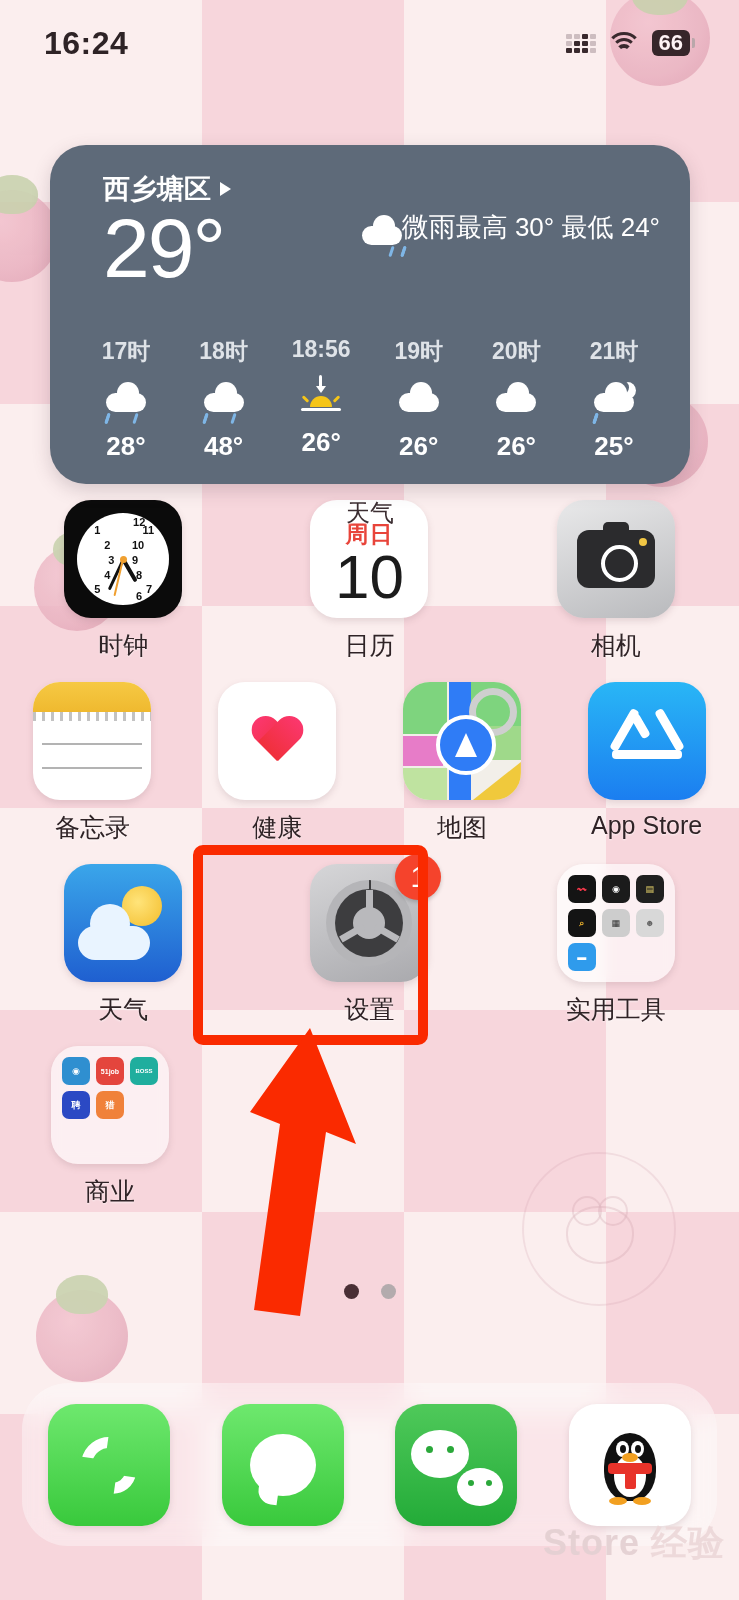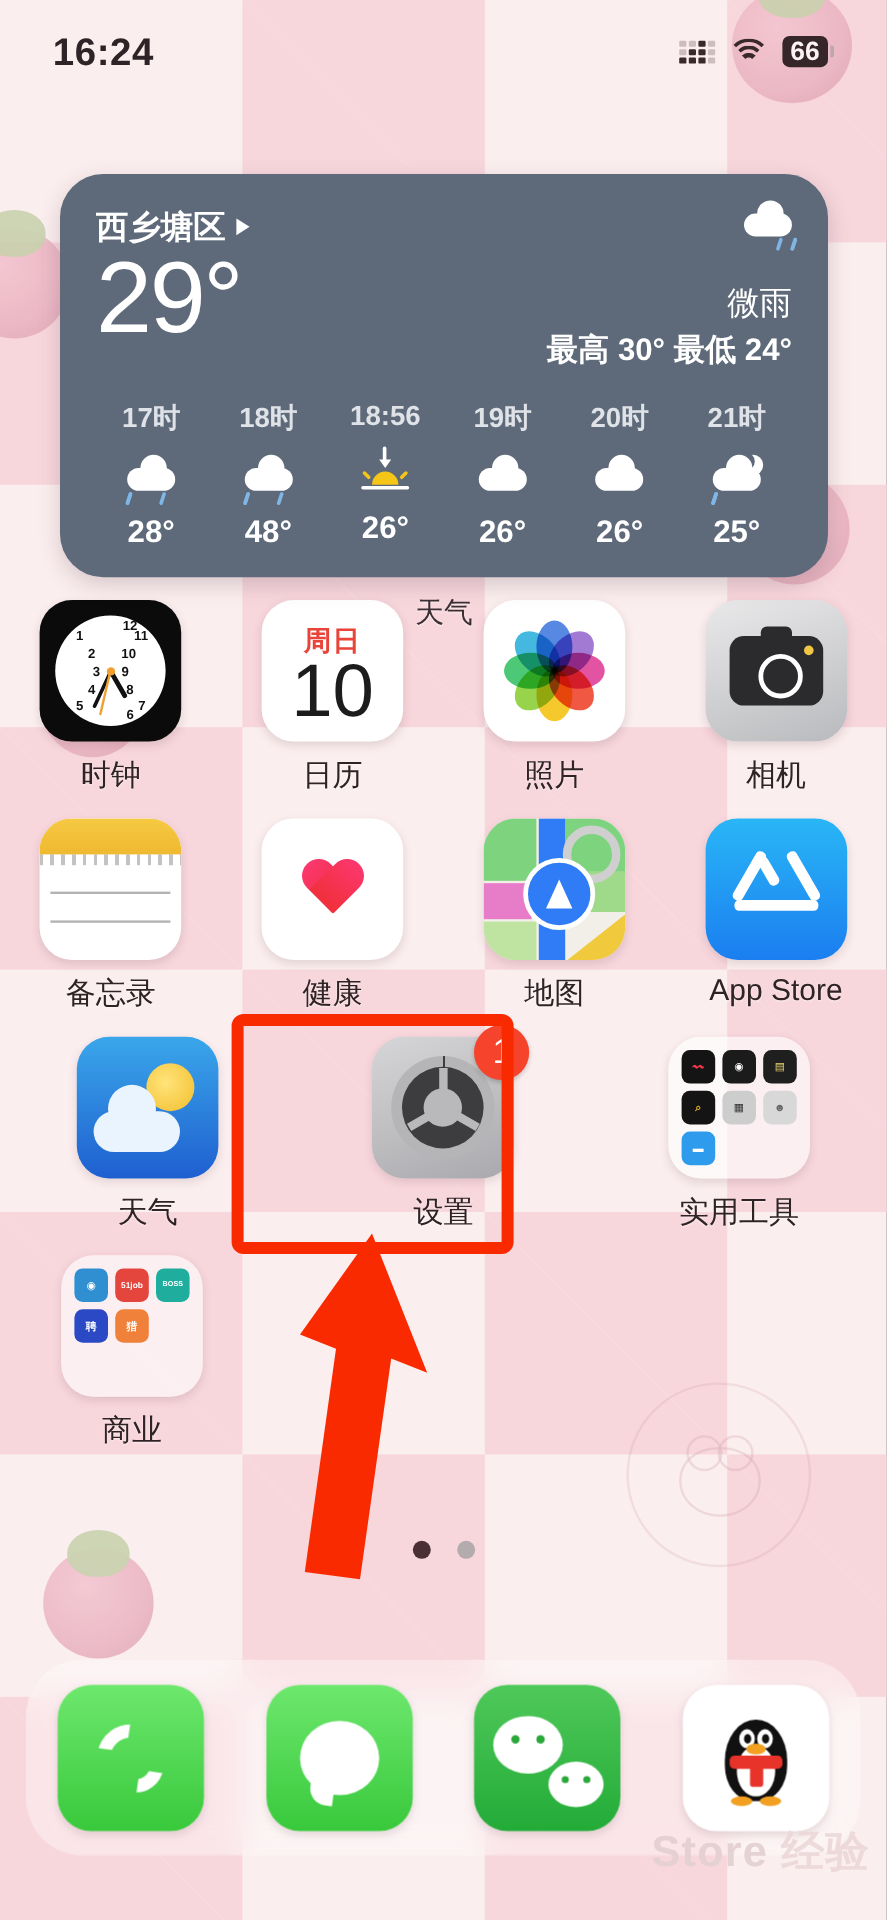--- a/index.html
+++ b/index.html
@@ -50,32 +50,32 @@
      border-color:#39292d transparent transparent transparent;}
   .batt{display:flex;align-items:center;gap:2px;}
   .batt-body{background:#36262a;border-radius:6px;padding:2px 7px;}
   .batt-num{font-size:22px;font-weight:700;color:#fdf3f5;line-height:1;}
   .batt-cap{width:3px;height:10px;background:#b9a7aa;border-radius:0 2px 2px 0;}
 
   
   .widget-wrap{position:absolute;left:50px;top:145px;width:640px;z-index:5;}
   .widget{background:#5e6a79;border-radius:36px;padding:26px 30px 22px;box-sizing:border-box;
      color:#fff;box-shadow:0 6px 18px rgba(90,70,80,.22);}
-  .w-top{display:flex;justify-content:space-between;align-items:flex-start;}
+  .w-top{display:flex;justify-content:space-between;align-items:flex-start;margin-left:23px;}
   .w-loc{font-size:27px;font-weight:600;display:flex;align-items:center;gap:9px;}
   .loc-arrow{display:inline-block;width:0;height:0;border-left:11px solid #fff;
      border-top:7px solid transparent;border-bottom:7px solid transparent;
      transform:rotate(-42px) rotate(-42deg);}
   .w-temp{font-size:84px;font-weight:200;line-height:.95;margin-top:2px;letter-spacing:-2px;}
-  .w-right{text-align:right;display:flex;flex-direction:column;align-items:flex-end;}
+  .w-right{text-align:right;display:flex;flex-direction:row;align-items:flex-end;}
   .w-cond{font-size:27px;font-weight:500;margin-top:38px;}
-  .w-hilo{font-size:26px;font-weight:700;margin-top:3px;}
+  .w-hilo{font-size:26px;font-weight:400;margin-top:3px;}
   .w-hours{display:flex;justify-content:space-between;margin-top:24px;}
   .hr{display:flex;flex-direction:column;align-items:center;gap:9px;width:92px;}
-  .hr-label{font-size:23px;font-weight:600;color:#dfe3e8;}
+  .hr-label{font-size:23px;font-weight:600;color:#dfe3e8;margin-top:23px;}
   .hr-temp{font-size:26px;font-weight:700;color:#fff;}
   .hr-icon{height:46px;display:flex;align-items:center;justify-content:center;}
   .widget-label{text-align:center;font-size:24px;color:#3c2e32;margin-top:13px;
      text-shadow:0 1px 2px rgba(255,255,255,.7);}
 
   
   .ic-cloud{position:relative;width:40px;height:26px;}
   .ic-cloud .c1{position:absolute;bottom:0;left:0;width:40px;height:19px;background:#fff;border-radius:11px;}
   .ic-cloud .c2{position:absolute;bottom:8px;left:11px;width:22px;height:22px;background:#fff;border-radius:50%;}
   .rain i{position:absolute;bottom:-12px;width:3px;height:11px;background:#7fb6e6;border-radius:2px;
@@ -416,35 +416,20 @@
       </div>
 
       <div class="app">
         <div class="icon ic-cal">
           <div class="cal-day">周日</div>
           <div class="cal-num">10</div>
         </div>
         <div class="app-label">日历</div>
       </div>
 
-      <div class="app">
-        <div class="icon ic-photos">
-          <div class="pinwheel">
-            <div class="pet" style="background:#f5c518;transform:rotate(0deg) translateY(-2px)"></div>
-            <div class="pet" style="background:#8ed13c;transform:rotate(45deg) translateY(-2px)"></div>
-            <div class="pet" style="background:#3cc46a;transform:rotate(90deg) translateY(-2px)"></div>
-            <div class="pet" style="background:#35b2dd;transform:rotate(135deg) translateY(-2px)"></div>
-            <div class="pet" style="background:#4a7fe0;transform:rotate(180deg) translateY(-2px)"></div>
-            <div class="pet" style="background:#9a6fd0;transform:rotate(225deg) translateY(-2px)"></div>
-            <div class="pet" style="background:#e0459a;transform:rotate(270deg) translateY(-2px)"></div>
-            <div class="pet" style="background:#ef4a33;transform:rotate(315deg) translateY(-2px)"></div>
-          </div>
-        </div>
-        <div class="app-label">照片</div>
-      </div>
 
       <div class="app">
         <div class="icon ic-camera">
           <div class="cam-body">
               <div class="cam-lens"></div>
               <div class="cam-dot"></div>
             </div>
         </div>
         <div class="app-label">相机</div>
       </div>

